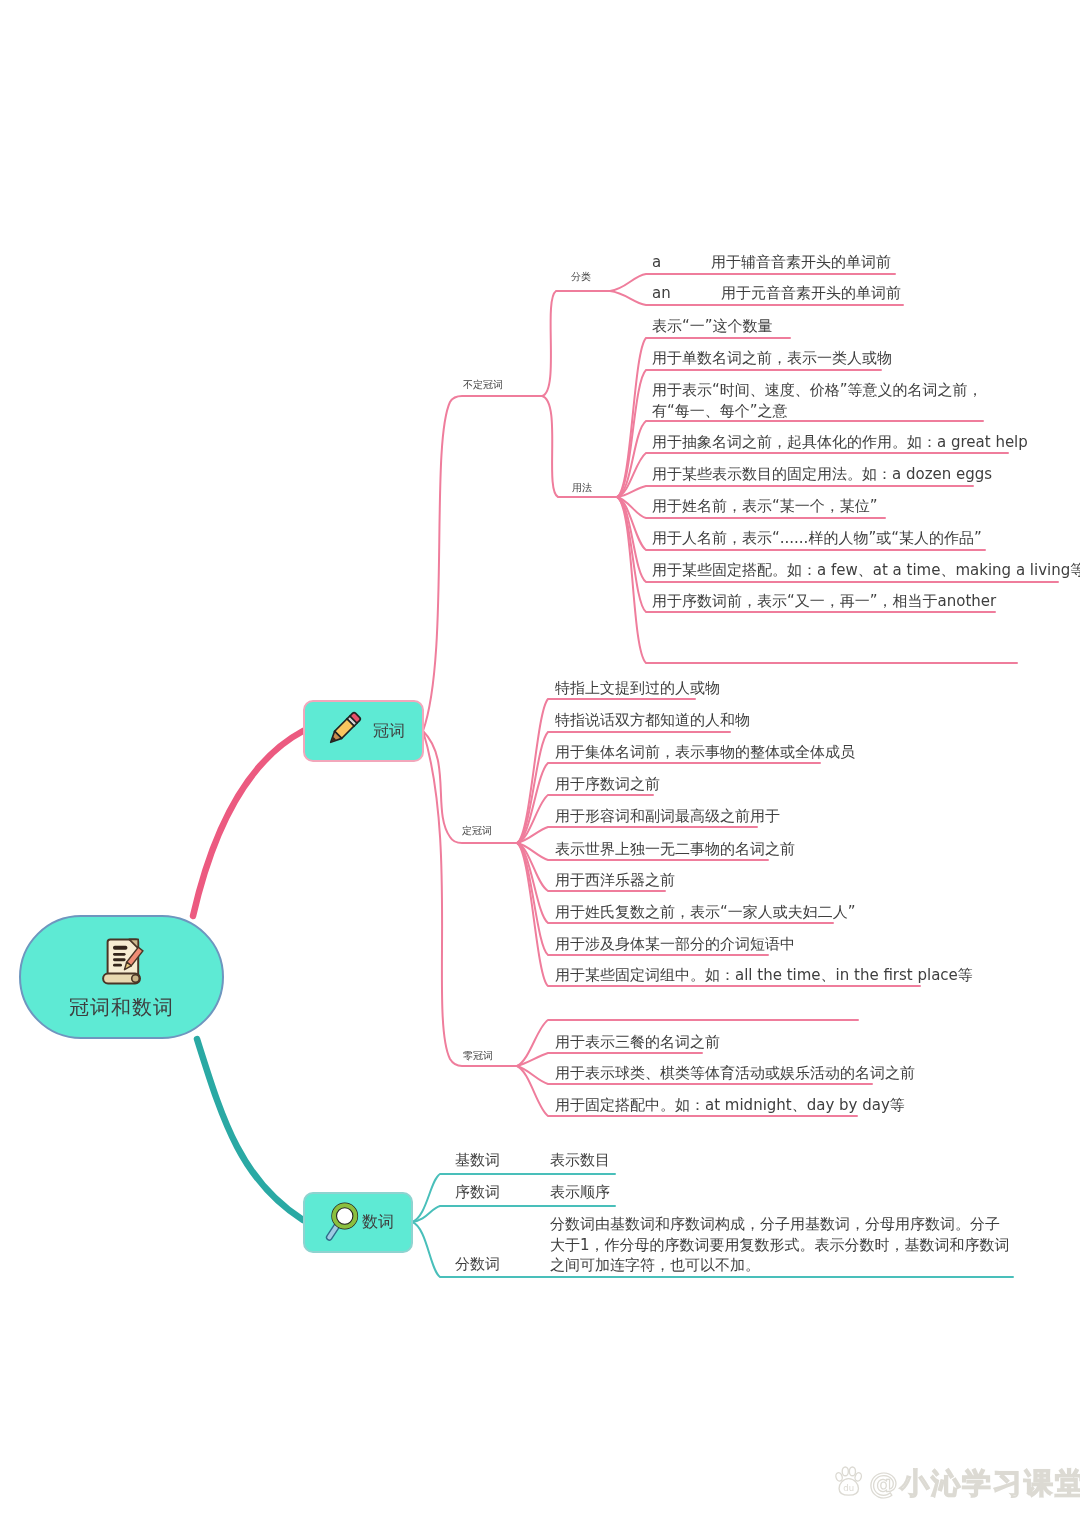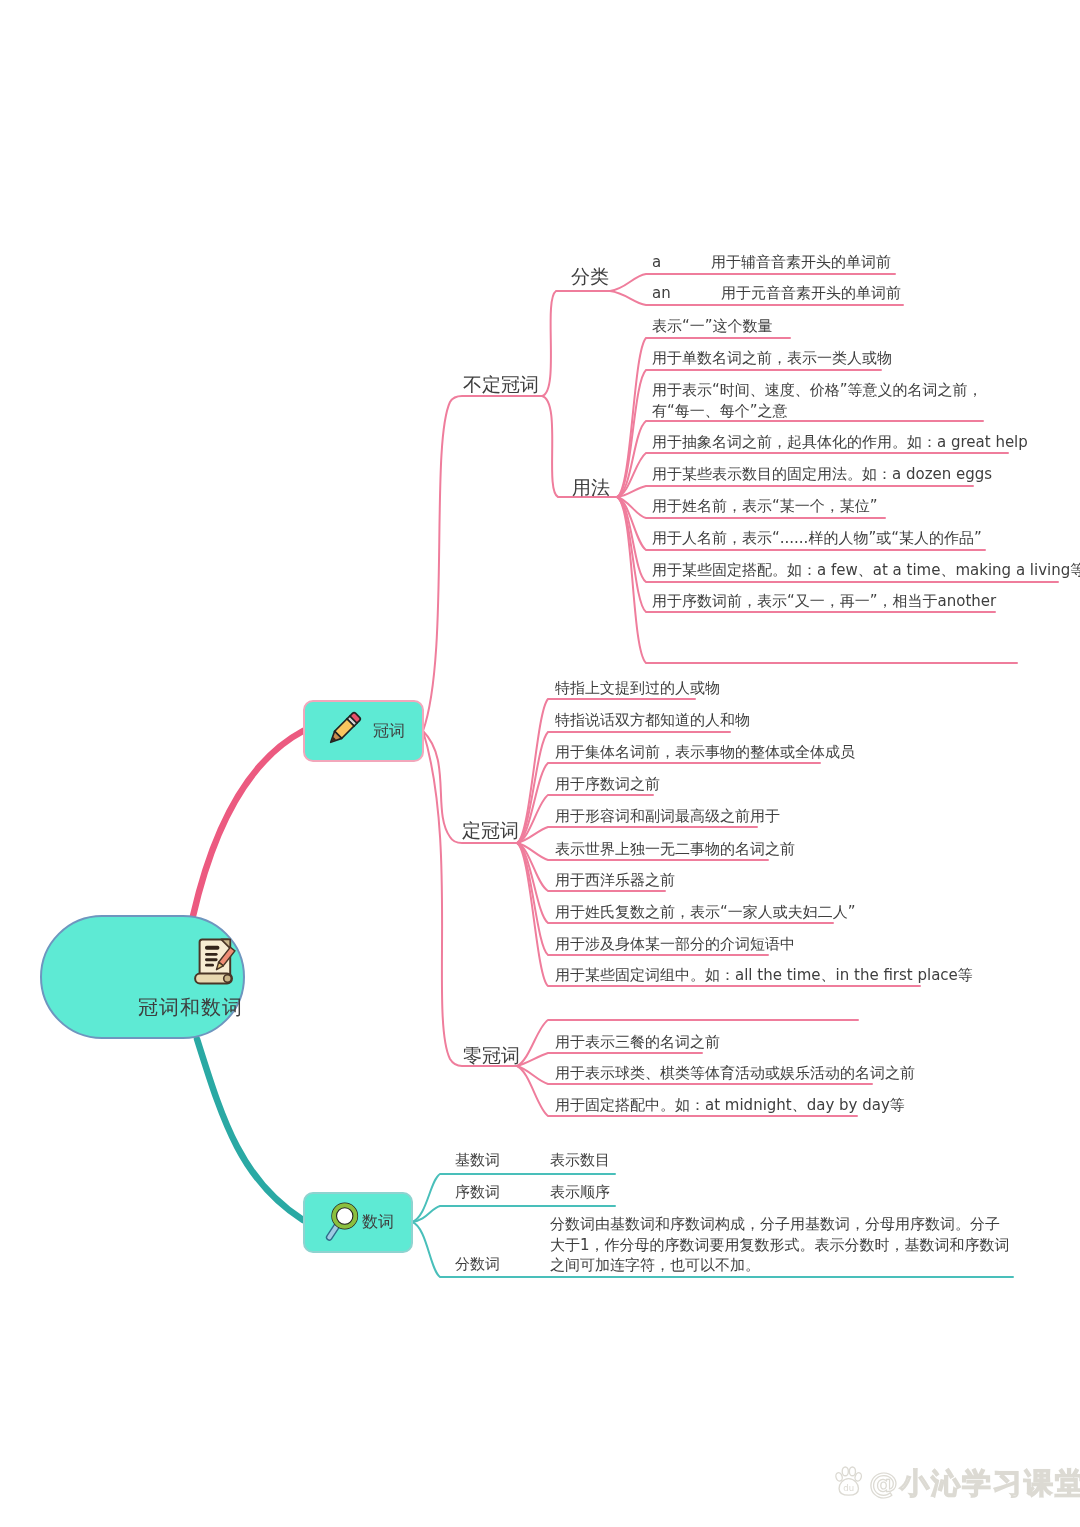--- a/index.html
+++ b/index.html
@@ -13,31 +13,31 @@
   }
   #wires{position:absolute;left:0;top:0;pointer-events:none;}
   .node-text{
     position:absolute;
     font-size:15px;
     line-height:21px;
     color:#3e3e3e;
     white-space:nowrap;
   }
   .wrap{white-space:normal;}
-  .branch-label{font-size:19px;}
+  .branch-label{font-size:10px;}
   .box{
     position:absolute;
     background:#5eead4;
     display:flex;align-items:center;justify-content:center;
     box-sizing:border-box;
   }
   .root-node{
-    left:40px;top:915px;width:205px;height:124px;
+    left:19px;top:915px;width:205px;height:124px;
     border:2px solid #6e96bf;border-radius:62px;
-    flex-direction:column;gap:2px;align-items:flex-end;
+    flex-direction:column;gap:2px;
   }
   .root-title{font-size:20px;color:#3e3e3e;letter-spacing:1px;}
   .guanci-node{
     left:303px;top:700px;width:121px;height:62px;
     border:2px solid #f2a7bb;border-radius:10px;gap:7px;
   }
   .shuci-node{
     left:303px;top:1192px;width:110px;height:61px;
     border:2px solid #8ed3d0;border-radius:10px;
   }

